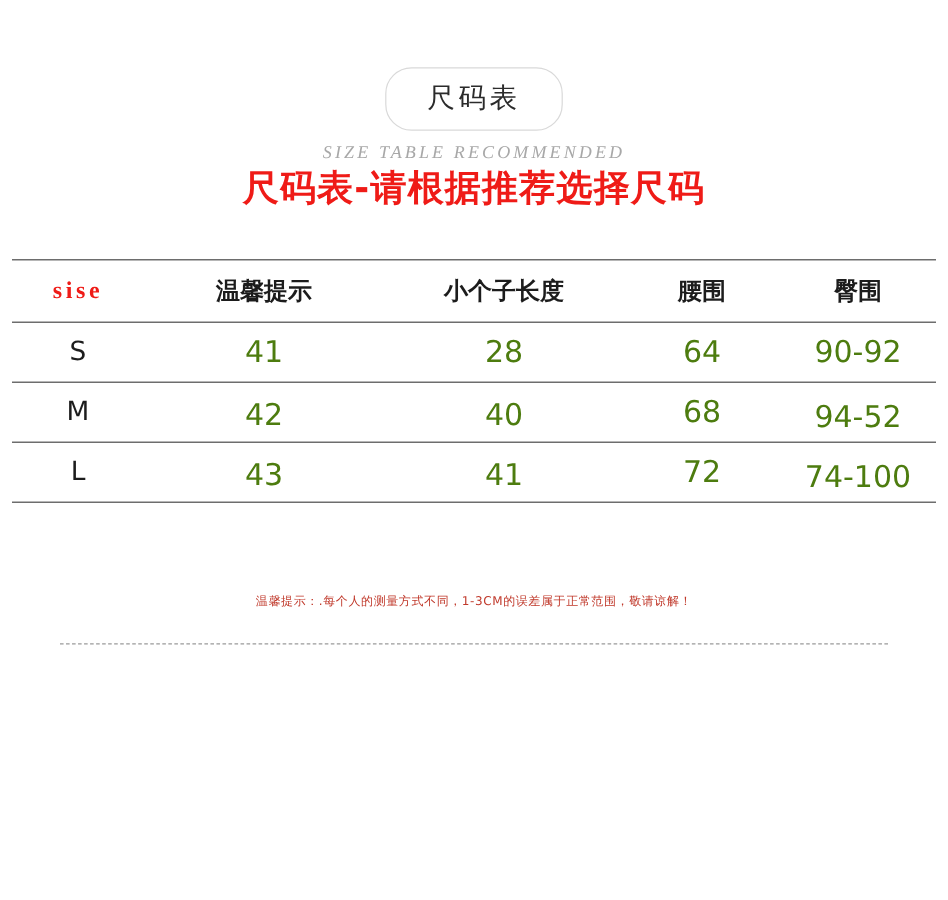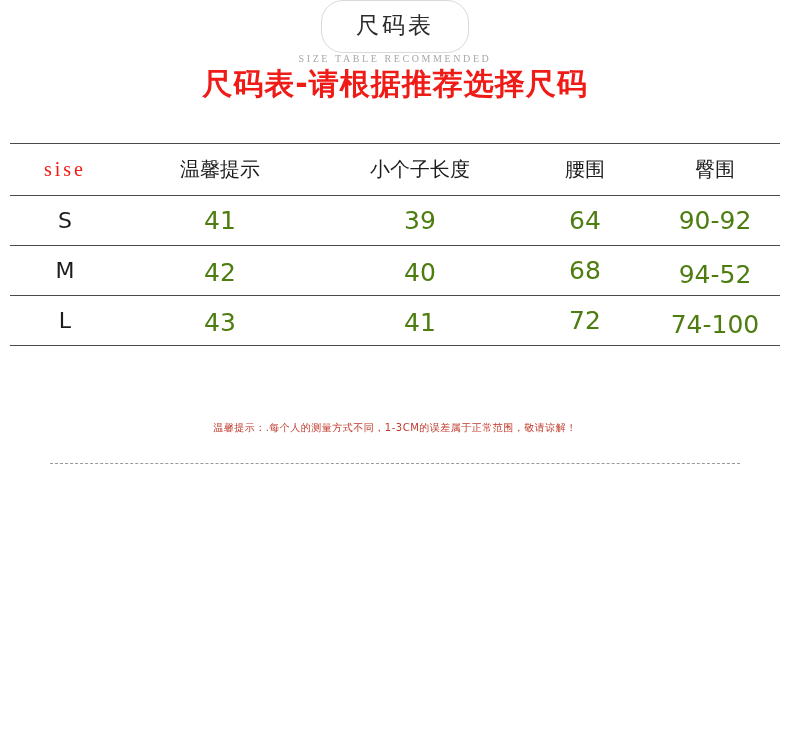--- a/index.html
+++ b/index.html
@@ -16,37 +16,40 @@
   }
 
   .page {
     position: relative;
     width: 790px;
     height: 750px;
   }
 
   
   .header {
+    padding-top: 56px;
     text-align: center;
   }
   .badge {
     display: inline-block;
     border: 1px solid #d9d9d9;
     border-radius: 22px;
     padding: 9px 34px 11px 34px;
     font-size: 23px;
     letter-spacing: 3px;
     color: #2b2b2b;
     font-family: "DejaVu Sans", sans-serif;
   }
   .badge-sub {
-    font-size: 10px;
+    margin-top: 11px;
+    font-size: 15px;
     letter-spacing: 2.6px;
     color: #a8a8a8;
     font-family: "Liberation Serif", serif;
+    font-style: italic;
   }
 
   
   .red-title {
     text-align: center;
     color: #ef1b17;
     font-size: 30px;
     font-weight: bold;
     letter-spacing: 1px;
     font-family: "DejaVu Sans", sans-serif;
@@ -65,21 +68,21 @@
   table.size-table th,
   table.size-table td {
     text-align: center;
     vertical-align: middle;
   }
   table.size-table thead th {
     border-top: 1.5px solid #4a4a4a;
     border-bottom: 1.5px solid #4a4a4a;
     height: 49px;
     font-size: 20px;
-    font-weight: normal;
+    font-weight: bold;
     color: #1c1c1c;
     font-family: "DejaVu Sans", sans-serif;
     margin-top: 32px;
   }
   table.size-table thead th.col-sise {
     color: #ef1b17;
     font-size: 20px;
     letter-spacing: 3px;
     font-family: "Liberation Serif", serif;
   }
@@ -142,21 +145,21 @@
           <th>温馨提示</th>
           <th>小个子长度</th>
           <th>腰围</th>
           <th>臀围</th>
         </tr>
       </thead>
       <tbody>
         <tr>
           <td class="size-cell">S</td>
           <td>41</td>
-          <td>39</td>
+          <td>28</td>
           <td>64</td>
           <td>90-92</td>
         </tr>
         <tr>
           <td class="size-cell">M</td>
           <td class="j1">42</td>
           <td class="j1">40</td>
           <td>68</td>
           <td class="j2">94-52</td>
         </tr>

